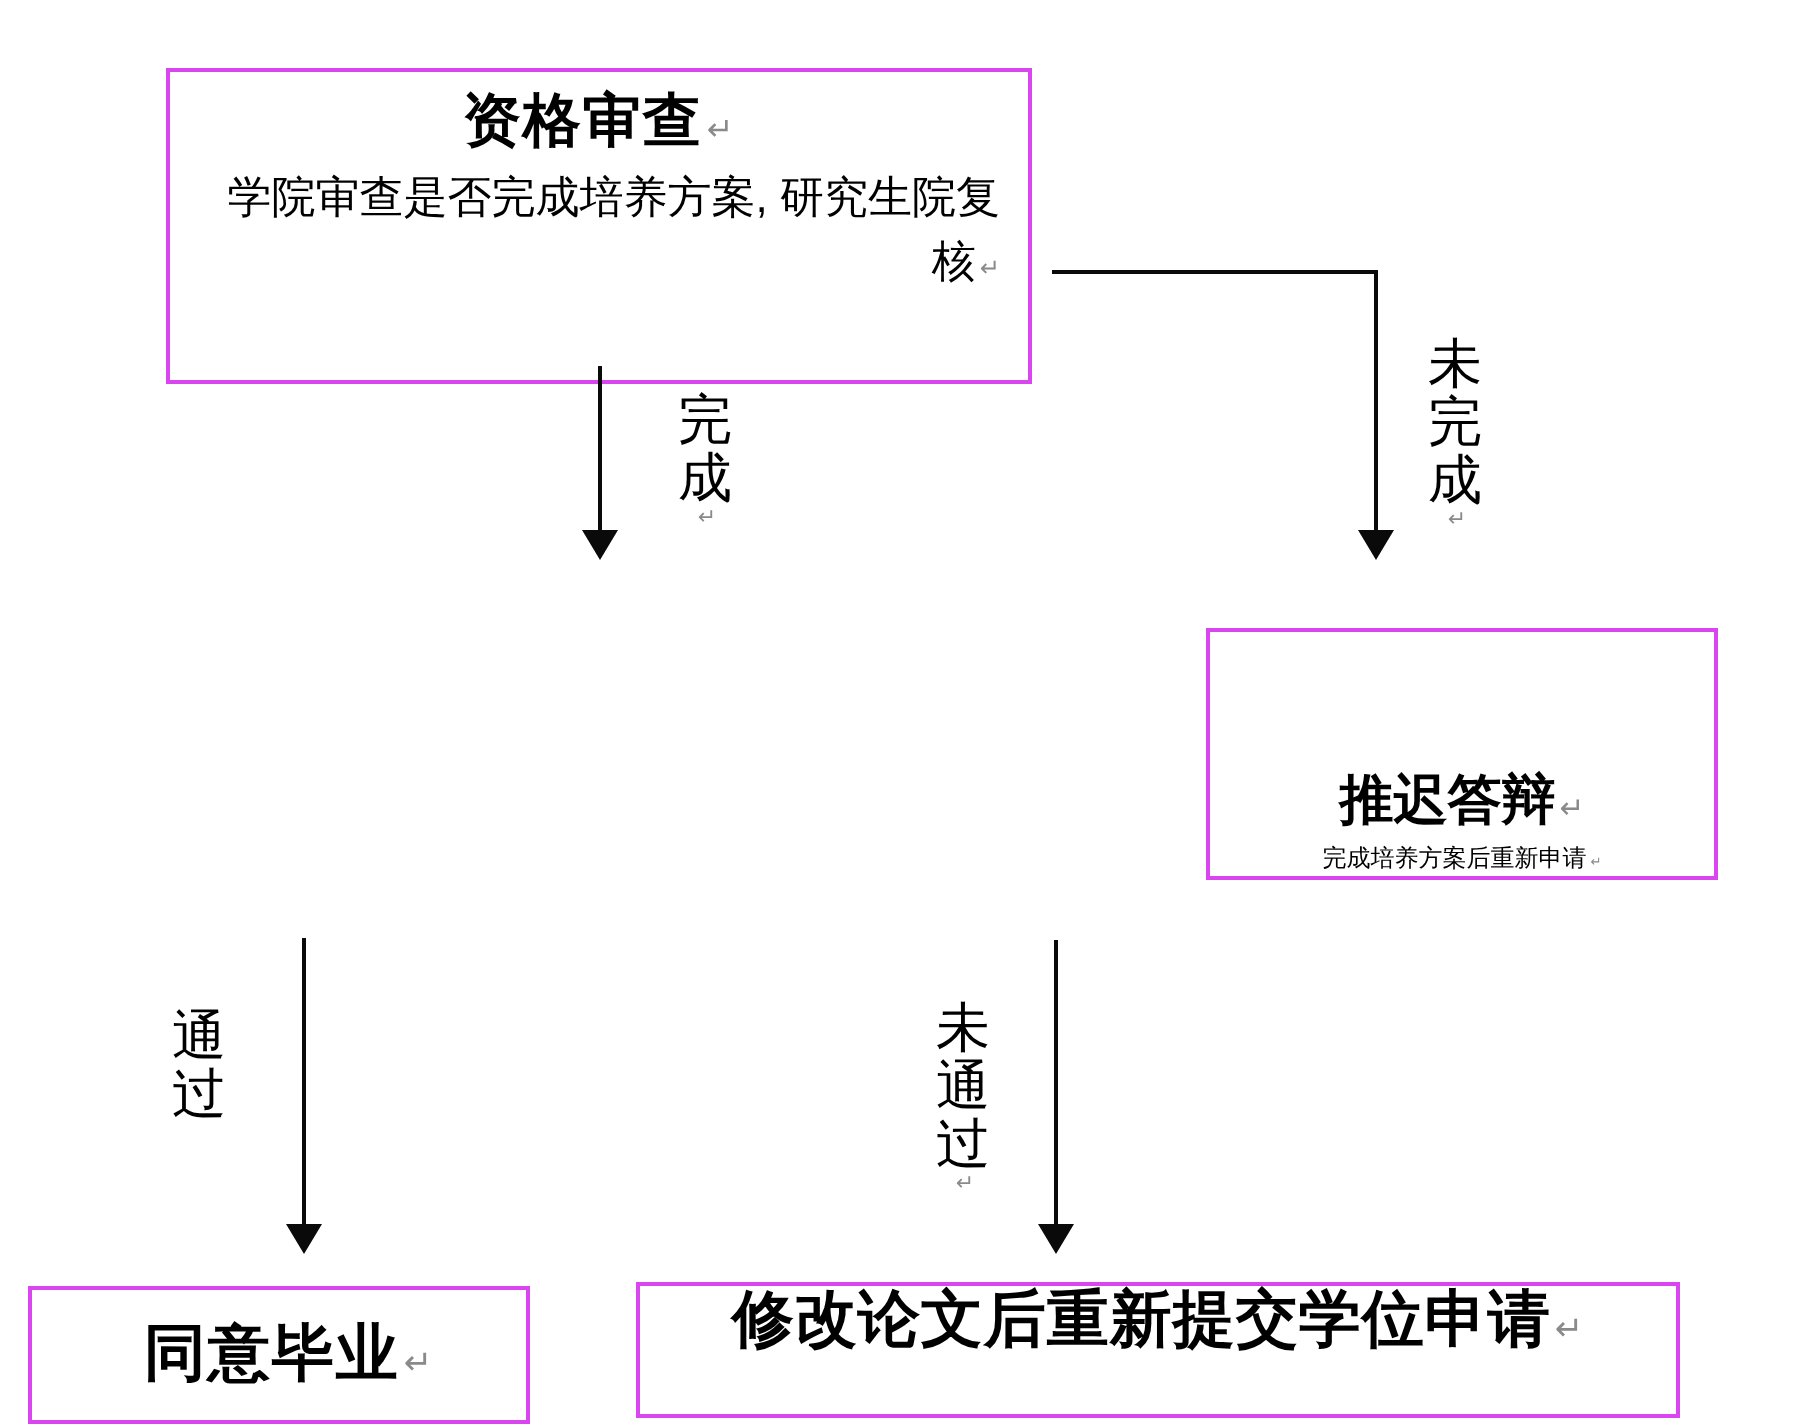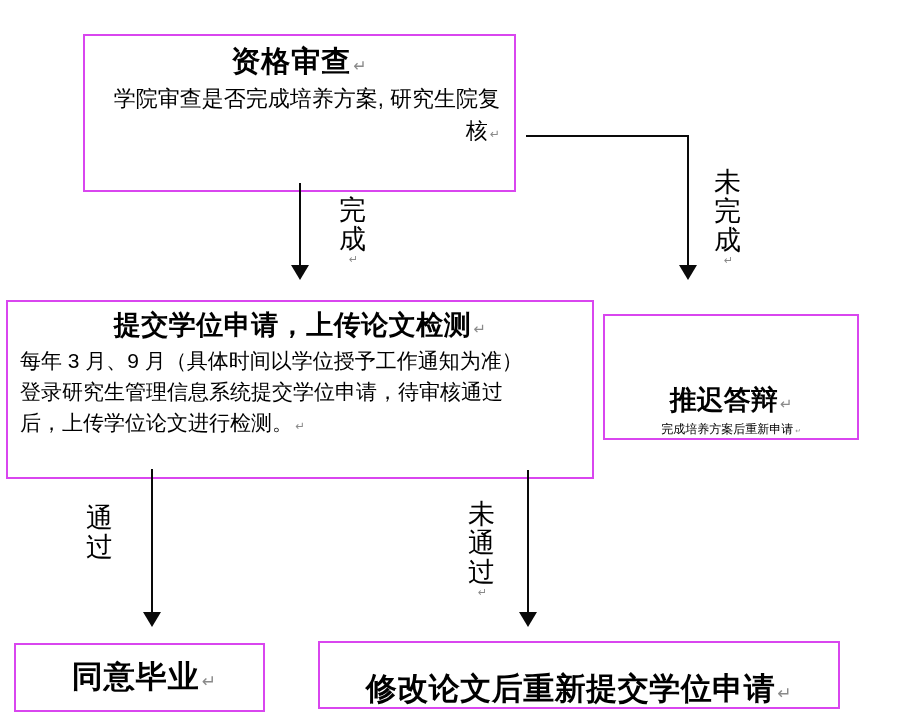--- a/index.html
+++ b/index.html
@@ -82,21 +82,21 @@
   #box-graduate {
     left: 14px; top: 631px; width: 251px; height: 69px;
     justify-content: center;
     padding-left: 10px;
   }
   #box-graduate .node-title { font-size: 31px; letter-spacing: 1px; }
 
   
   #box-revise {
     left: 318px; top: 629px; width: 522px; height: 68px;
-    justify-content: flex-end;
+    justify-content: flex-start;
   }
   #box-revise .node-title { font-size: 31px; letter-spacing: 0.5px; }
 
   
   .vline {
     position: absolute;
     width: 0;
     border-left: 2px solid #0a0a0a;
   }
   .hline {
@@ -167,28 +167,20 @@
   <div class="hline" id="arrow-incomplete-h"></div>
   <div class="vline" id="arrow-incomplete-v"></div>
   <div class="arrowhead" id="arrow-incomplete-head"></div>
   <div class="edge-label" id="label-incomplete">
     <span class="ch">未</span>
     <span class="ch">完</span>
     <span class="ch">成</span>
     <span class="pilcrow">↵</span>
   </div>
 
-  <div class="node" id="box-submit">
-    <div class="node-title"><span>提交学位申请，上传论文检测</span><span class="pilcrow">↵</span></div>
-    <div class="node-body">
-      <div>每年 3 月、9 月（具体时间以学位授予工作通知为准）</div>
-      <div>登录研究生管理信息系统提交学位申请，待审核通过</div>
-      <div><span>后，上传学位论文进行检测。</span><span class="pilcrow">↵</span></div>
-    </div>
-  </div>
 
   <div class="node" id="box-defer">
     <div class="node-title"><span>推迟答辩</span><span class="pilcrow">↵</span></div>
     <div class="node-body"><span>完成培养方案后重新申请</span><span class="pilcrow">↵</span></div>
   </div>
 
   <div class="vline" id="arrow-pass-line"></div>
   <div class="arrowhead" id="arrow-pass-head"></div>
   <div class="edge-label" id="label-pass">
     <span class="ch">通</span>

